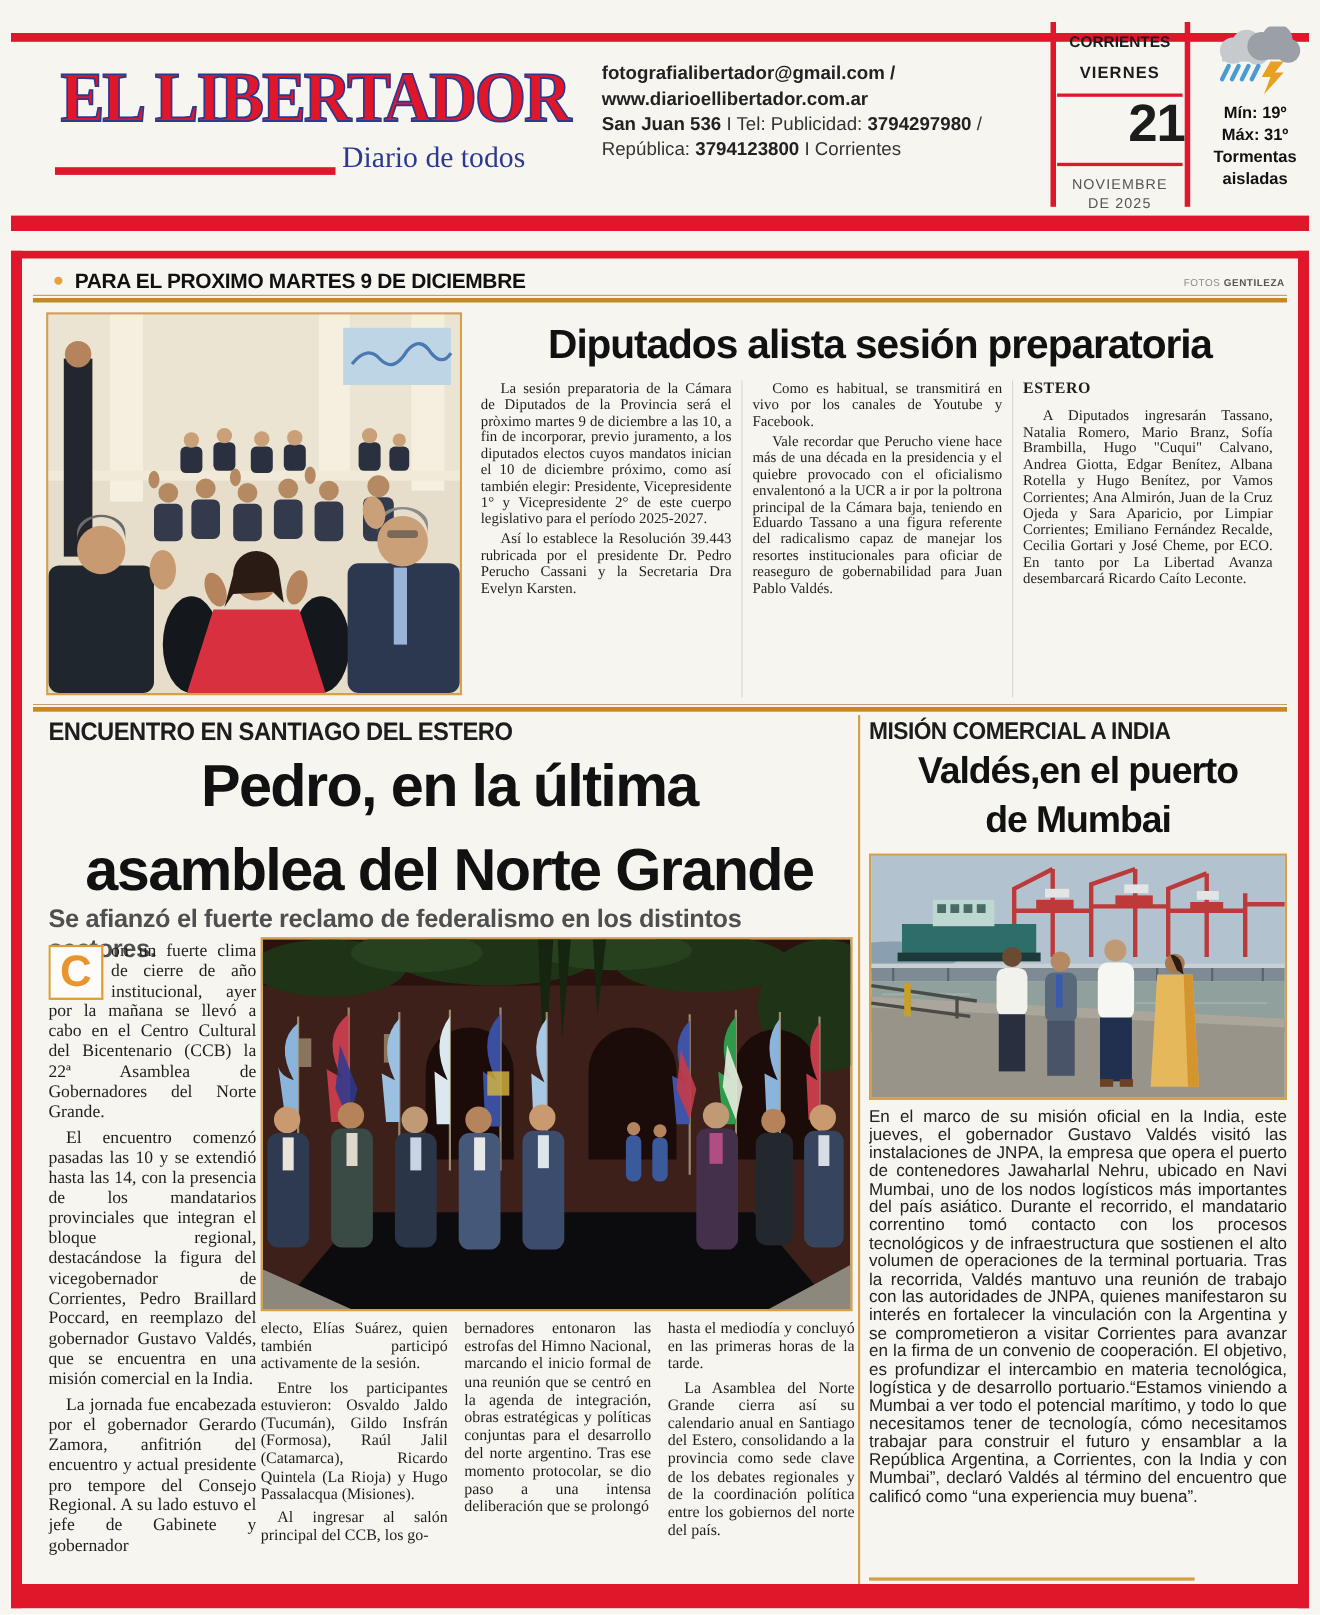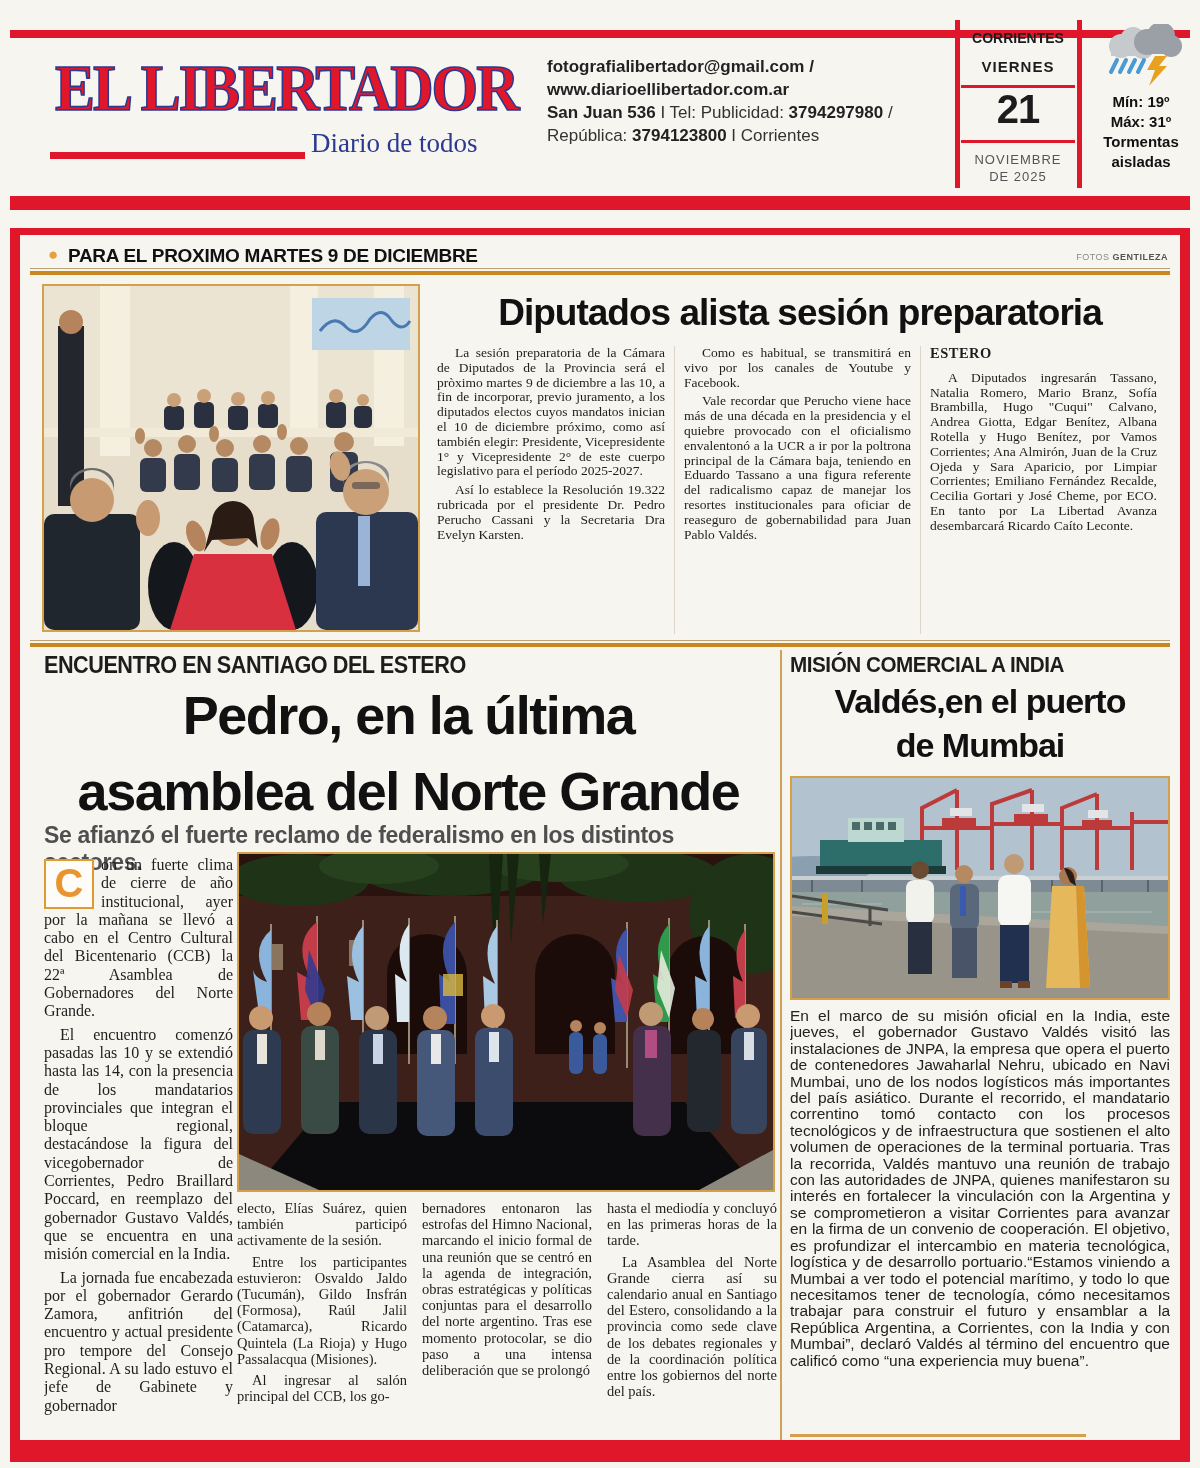--- a/index.html
+++ b/index.html
@@ -16,21 +16,21 @@
   .tagline-bar{height:7px;background:#e0162b;width:255px;margin-right:6px;}
   .logo-tagline{font-family:"Liberation Serif",serif;font-size:27px;color:#2b3990;white-space:nowrap;}
   .contact{font-size:17px;line-height:23px;color:#222;}
   .contact b{font-weight:bold;}
   .contact .lt{font-weight:normal;color:#333;}
   .vredbar{width:5px;background:#e0162b;}
   .datebox{width:118px;text-align:center;}
   .db-city{font-size:14px;font-weight:bold;letter-spacing:0;}
   .db-weekday{font-size:15px;font-weight:bold;letter-spacing:1px;margin-top:12px;}
   .db-rule{height:3px;background:#e0162b;margin:10px 2px 0 2px;}
-  .db-day{font-size:40px;font-weight:bold;line-height:1.05;letter-spacing:-1px;}
+  .db-day{font-size:48px;font-weight:bold;line-height:1.05;letter-spacing:-1px;text-align:right;}
   .db-month{font-size:13px;color:#555;letter-spacing:1px;line-height:17px;margin-top:8px;}
   .weather{width:112px;text-align:center;}
   .weather-txt{font-size:15px;font-weight:bold;line-height:20px;color:#111;}
 
   
   .goldrule{height:7px;background:linear-gradient(to bottom,#bfa070 0 1px,#f7f5f0 1px 3px,#c8881f 3px 7px);}
   .photo-frame{border:2px solid #d5a04a;background:#ddd;box-sizing:border-box;}
   .photo-frame svg{display:block;}
 
   
@@ -211,21 +211,21 @@
         <ellipse cx="296" cy="180" rx="10" ry="15" fill="#caa078" transform="rotate(-12 296 180)"></ellipse>
       </g>
     </svg>
   </div>
 
   <div class="abs headline" style="left:430px;top:292px;width:740px;font-size:37px;">Diputados alista sesión preparatoria</div>
 
   <div class="abs s1-cols" style="left:428px;top:346px;width:742px;height:288px;">
     <div class="s1-col serif-col">
       <p>La sesión preparatoria de la Cámara de Diputados de la Provincia será el pròximo martes 9 de diciembre a las 10, a fin de incorporar, previo juramento, a los diputados electos cuyos mandatos inician el 10 de diciembre próximo, como así también elegir: Presidente, Vicepresidente 1° y Vicepresidente 2° de este cuerpo legislativo para el período 2025-2027.</p>
-      <p>Así lo establece la Resolución 19.322 rubricada por el presidente Dr. Pedro Perucho Cassani y la Secretaria Dra Evelyn Karsten.</p>
+      <p>Así lo establece la Resolución 39.443 rubricada por el presidente Dr. Pedro Perucho Cassani y la Secretaria Dra Evelyn Karsten.</p>
     </div>
     <div class="s1-col serif-col">
       <p>Como es habitual, se transmitirá en vivo por los canales de Youtube y Facebook.</p>
       <p>Vale recordar que Perucho viene hace más de una década en la presidencia y el quiebre provocado con el oficialismo envalentonó a la UCR a ir por la poltrona principal de la Cámara baja, teniendo en Eduardo Tassano a una figura referente del radicalismo capaz de manejar los resortes institucionales para oficiar de reaseguro de gobernabilidad para Juan Pablo Valdés.</p>
     </div>
     <div class="s1-col serif-col">
       <p class="arribo">ESTERO</p>
       <p>A Diputados ingresarán Tassano, Natalia Romero, Mario Branz, Sofía Brambilla, Hugo "Cuqui" Calvano, Andrea Giotta, Edgar Benítez, Albana Rotella y Hugo Benítez, por Vamos Corrientes; Ana Almirón, Juan de la Cruz Ojeda y Sara Aparicio, por Limpiar Corrientes; Emiliano Fernández Recalde, Cecilia Gortari y José Cheme, por ECO. En tanto por La Libertad Avanza desembarcará Ricardo Caíto Leconte.</p>
     </div>
   </div>

